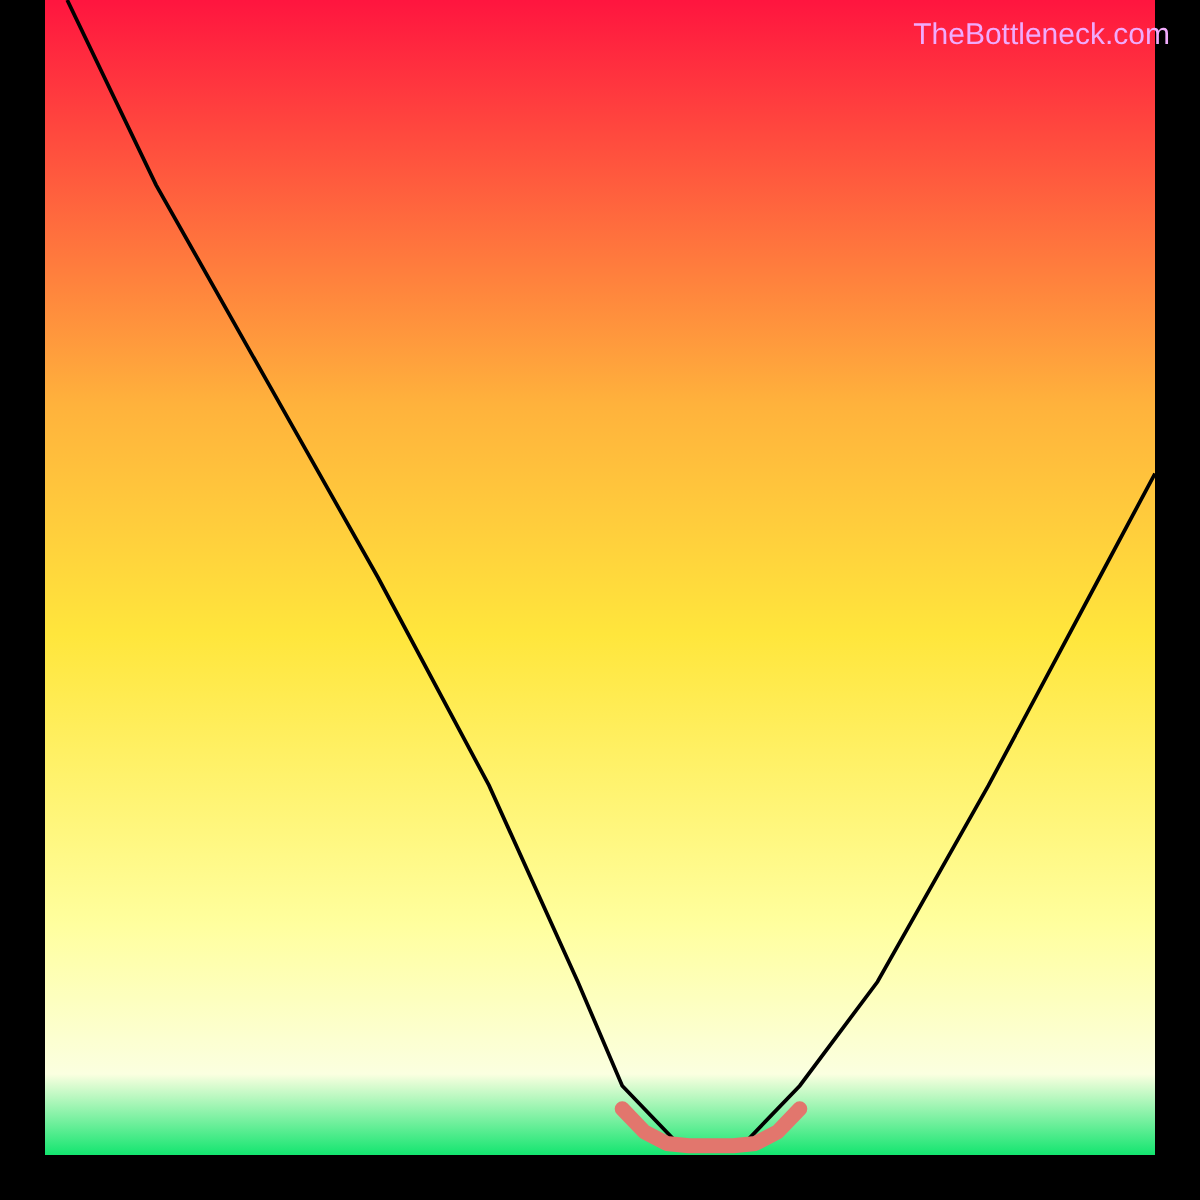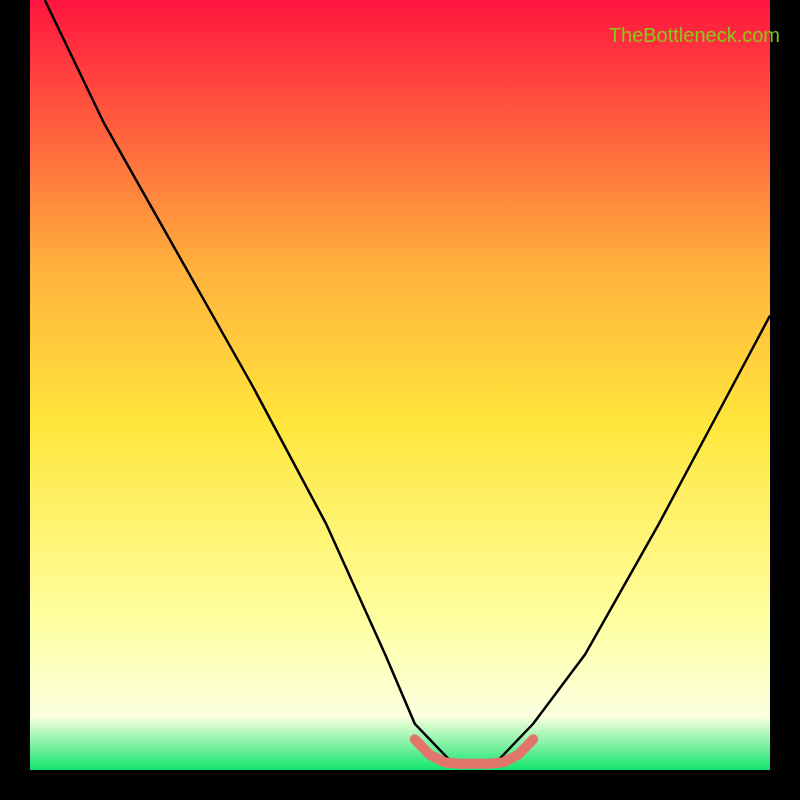--- a/index.html
+++ b/index.html
@@ -1,16 +1,16 @@
 <!DOCTYPE html>
 <html><head>
 <meta charset="utf-8">
 <style>
 html,body{margin:0;padding:0;width:800px;height:800px;background:#000;overflow:hidden}
-.watermark{position:absolute;top:24px;right:20px;color:#84cc16;font:20px Arial,sans-serif;z-index:3}
+.watermark{position:absolute;top:12px;right:20px;color:#f0abfc;font:20px Arial,sans-serif;z-index:3}
 .stage{position:absolute;left:30px;top:0;width:740px;height:770px}
 .grad{position:absolute;inset:0}
 #curve{position:absolute;inset:0;z-index:2}
 </style>
 </head>
 <body>
 
 <div class="watermark">TheBottleneck.com</div>
 
 <div class="stage">

